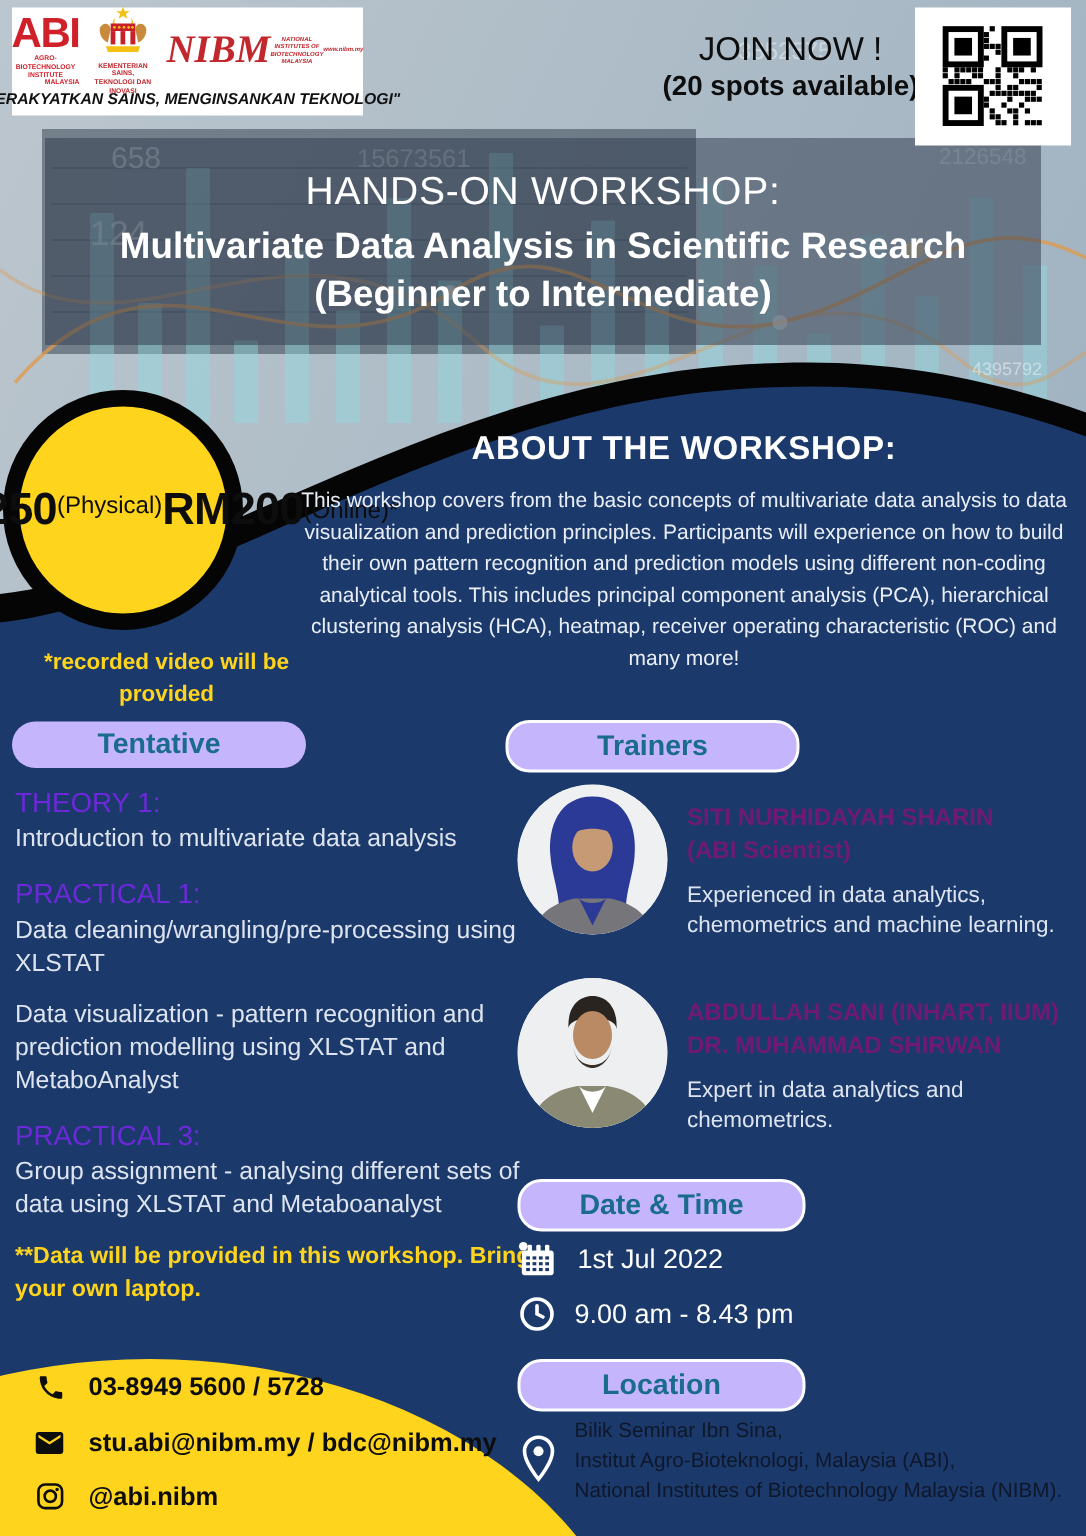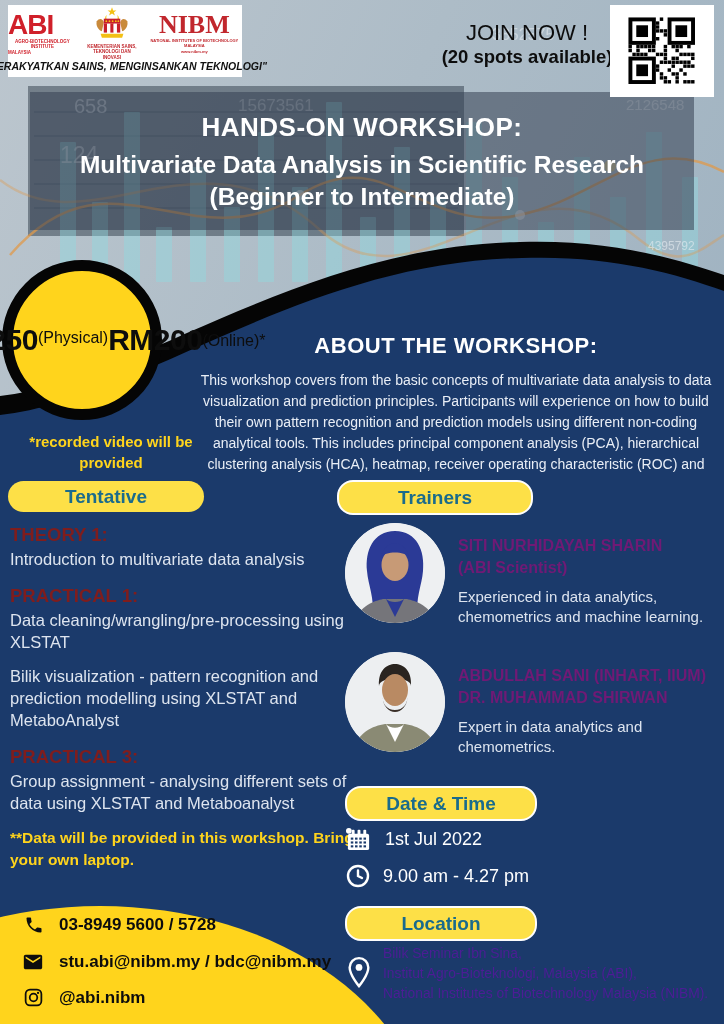--- a/index.html
+++ b/index.html
@@ -13,87 +13,87 @@
   .bg-num.n0{left:74px;top:95px;font-size:20px;opacity:.5;}
   .bg-num.n1{left:60px;top:142px;font-size:23px;opacity:.45;}
   .bg-num.n2{left:238px;top:96px;font-size:17px;opacity:.4;}
   .bg-num.n3{left:492px;top:26px;font-size:16px;opacity:.55;}
   .bg-num.n4{left:626px;top:96px;font-size:15px;opacity:.6;}
   .bg-num.n5{left:648px;top:239px;font-size:12px;opacity:.6;}
   
   .logo-box{position:absolute;left:8px;top:5px;width:234px;height:72px;background:#fff;z-index:2;
     display:flex;flex-direction:column;align-items:center;justify-content:flex-start;padding-top:3px;box-sizing:border-box;}
   .logo-row{display:flex;align-items:center;justify-content:center;gap:10px;height:50px;}
-  .abi-logo{display:flex;flex-direction:column;align-items:flex-start;line-height:1;}
+  .abi-logo{display:flex;flex-direction:column;align-items:flex-end;line-height:1;}
   .abi-text{color:#d0202a;font-weight:800;font-size:28px;letter-spacing:-1px;line-height:1;}
   .abi-sub{color:#d0202a;font-size:4.5px;font-weight:bold;line-height:1.2;text-align:center;}
-  .nibm-logo{display:flex;flex-direction:column;align-items:center;line-height:1;}
+  .nibm-logo{display:flex;flex-direction:row;align-items:center;line-height:1;font-style:italic;}
   .nibm-text{color:#c1272d;font-family:"Liberation Serif",serif;font-weight:bold;font-size:26px;line-height:1;}
   .nibm-sub{color:#c1272d;font-size:4px;font-weight:bold;line-height:1.3;text-align:center;}
   .ministry-logo{display:flex;flex-direction:column;align-items:center;}
   .ministry-sub{color:#c1272d;font-size:4.5px;font-weight:bold;line-height:1.25;text-align:center;}
   .tagline{font-size:10.5px;font-weight:bold;font-style:italic;color:#111;margin-top:2px;white-space:nowrap;}
   .join-now{position:absolute;left:427px;top:20px;width:200px;text-align:center;z-index:2;color:#0d0d0d;}
   .join-line1{font-size:22px;font-weight:400;}
   .join-line2{font-size:18.5px;font-weight:800;}
   .qr-box{position:absolute;left:610px;top:5px;width:104px;height:92px;background:#fff;z-index:2;
     display:flex;align-items:center;justify-content:center;}
   
   .title-banner{position:absolute;left:30px;top:92px;width:664px;height:138px;z-index:1;
     background:rgba(52,64,82,.55);display:flex;flex-direction:column;align-items:center;justify-content:center;
     color:#fff;text-align:center;}
-  .title-l1{font-size:26px;font-weight:bold;letter-spacing:.5px;margin-bottom:8px;}
+  .title-l1{font-size:26px;font-weight:normal;letter-spacing:.5px;margin-bottom:8px;}
   .title-l2{font-size:24.5px;font-weight:bold;}
   .title-l3{font-size:24.5px;font-weight:bold;margin-top:4px;}
   
   .navy-svg{position:absolute;left:0;top:0;z-index:3;}
   
   .fee-circle{position:absolute;left:2px;top:260px;width:138px;height:138px;border-radius:50%;
     background:#ffd41c;border:11px solid #050505;z-index:4;display:flex;
     align-items:center;justify-content:center;text-align:center;color:#0d0d0d;line-height:1;}
   .fee-label{font-size:22px;font-weight:600;margin-bottom:6px;}
   .fee-price{font-size:30px;font-weight:800;letter-spacing:-.5px;}
   .fee-mode{font-size:16px;font-weight:400;margin:2px 0 7px 0;}
   .fee-note{position:absolute;left:0;top:431px;width:222px;text-align:center;z-index:4;
     color:#ffd41c;font-size:15px;font-weight:bold;line-height:1.4;}
   
-  .about{position:absolute;left:190px;top:286px;width:532px;text-align:center;z-index:4;color:#fff;margin-top:47px;}
+  .about{position:absolute;left:190px;top:286px;width:532px;text-align:center;z-index:4;color:#fff;}
   .about-heading{font-size:22px;font-weight:bold;letter-spacing:.5px;}
   .about-body{margin-top:11px;font-size:14px;line-height:1.5;color:#e9eef6;font-weight:400;}
   
-  .pill{position:absolute;height:31px;background:#fde047;border-radius:16px;z-index:4;
+  .pill{position:absolute;height:31px;background:#c4b5fd;border-radius:16px;z-index:4;
     display:flex;align-items:center;justify-content:center;
     color:#1a6b8c;font-size:19px;font-weight:bold;}
   .pill.bordered{border:2px solid #fdfdfd;}
   .pill-tentative{left:8px;top:481px;width:196px;}
   .pill-trainers{left:337px;top:480px;width:192px;}
   .pill-datetime{left:345px;top:786px;width:188px;}
   .pill-location{left:345px;top:906px;width:188px;}
   
   .agenda{position:absolute;left:10px;top:523px;width:354px;z-index:4;}
   .agenda-item{margin-bottom:13px;}
-  .agenda-heading{color:#7f1d1d;font-size:18.5px;font-weight:bold;line-height:1.3;}
+  .agenda-heading{color:#6d28d9;font-size:18.5px;font-weight:normal;line-height:1.3;}
   .agenda-body{color:#dde4ef;font-size:16.5px;line-height:1.32;margin-top:2px;}
   .agenda-note{color:#ffd41c;font-size:15.5px;font-weight:bold;line-height:1.4;margin-top:3px;width:346px;}
   
   .trainer-photo{position:absolute;width:100px;height:100px;border-radius:50%;overflow:hidden;z-index:4;background:#eef0f2;}
   .tp1{left:345px;top:523px;}
   .tp2{left:345px;top:652px;}
   .trainer-text{position:absolute;left:458px;width:262px;z-index:4;}
   .tt1{top:535px;}
   .tt2{top:665px;}
   .trainer-name{color:#701a75;font-size:16px;font-weight:bold;line-height:1.35;}
   .trainer-desc{color:#dde4ef;font-size:15px;line-height:1.35;margin-top:9px;}
   
   .info-row{position:absolute;display:flex;align-items:center;gap:13px;z-index:4;color:#fff;}
   .row-date{left:345px;top:826px;}
   .row-time{left:346px;top:864px;}
   .info-text{font-size:18px;}
   .loc-block{position:absolute;left:345px;top:944px;display:flex;gap:10px;z-index:4;align-items:center;}
-  .loc-lines{color:#4c1d95;font-size:13.8px;line-height:1.45;white-space:nowrap;}
+  .loc-lines{color:#0f172a;font-size:13.8px;line-height:1.45;white-space:nowrap;}
   
   .contact-blob{position:absolute;left:-230px;top:906px;width:660px;height:480px;border-radius:50%;
     background:#ffd41c;z-index:5;}
   .contact-row{position:absolute;display:flex;align-items:center;gap:15px;z-index:6;color:#0d0d0d;
     font-size:17px;font-weight:bold;}
   .cr-phone{left:24px;top:915px;}
   .cr-mail{left:22px;top:951px;}
   .cr-insta{left:23px;top:987px;}
   .icon{flex:0 0 auto;display:flex;align-items:center;justify-content:center;}
 </style>
@@ -317,21 +317,21 @@
   <div class="agenda">
     <div class="agenda-item">
       <div class="agenda-heading">THEORY 1:</div>
       <div class="agenda-body">Introduction to multivariate data analysis</div>
     </div>
     <div class="agenda-item">
       <div class="agenda-heading">PRACTICAL 1:</div>
       <div class="agenda-body">Data cleaning/wrangling/pre-processing using XLSTAT</div>
     </div>
     <div class="agenda-item">
-      <div class="agenda-body">Bilik visualization - pattern recognition and prediction modelling using XLSTAT and MetaboAnalyst</div>
+      <div class="agenda-body">Data visualization - pattern recognition and prediction modelling using XLSTAT and MetaboAnalyst</div>
     </div>
     <div class="agenda-item">
       <div class="agenda-heading">PRACTICAL 3:</div>
       <div class="agenda-body">Group assignment - analysing different sets of data using XLSTAT and Metaboanalyst</div>
     </div>
     <div class="agenda-note">**Data will be provided in this workshop. Bring your own laptop.</div>
   </div>
 
   <div class="pill pill-trainers bordered">Trainers</div>
 
@@ -398,21 +398,21 @@
     </span>
     <span class="info-text">1st Jul 2022</span>
   </div>
   <div class="info-row row-time">
     <span class="icon">
       <svg width="24" height="24" viewBox="0 0 24 24" fill="none" stroke="#fff" stroke-width="2.4" stroke-linecap="round">
         <circle cx="12" cy="12" r="10"></circle>
         <path d="M12 6.5 L12 12 L16 14"></path>
       </svg>
     </span>
-    <span class="info-text">9.00 am - 4.27 pm</span>
+    <span class="info-text">9.00 am - 8.43 pm</span>
   </div>
 
   <div class="pill pill-location bordered">Location</div>
   <div class="loc-block">
     <span class="icon">
       <svg width="28" height="38" viewBox="0 0 30 40" fill="none" stroke="#fff" stroke-width="2.6">
         <path d="M15,3 C9.5,3 5,7.5 5,13 C5,21 15,33 15,33 C15,33 25,21 25,13 C25,7.5 20.5,3 15,3 Z"></path>
         <circle cx="15" cy="13" r="3.6" fill="#fff" stroke="none"></circle>
       </svg>
     </span>

